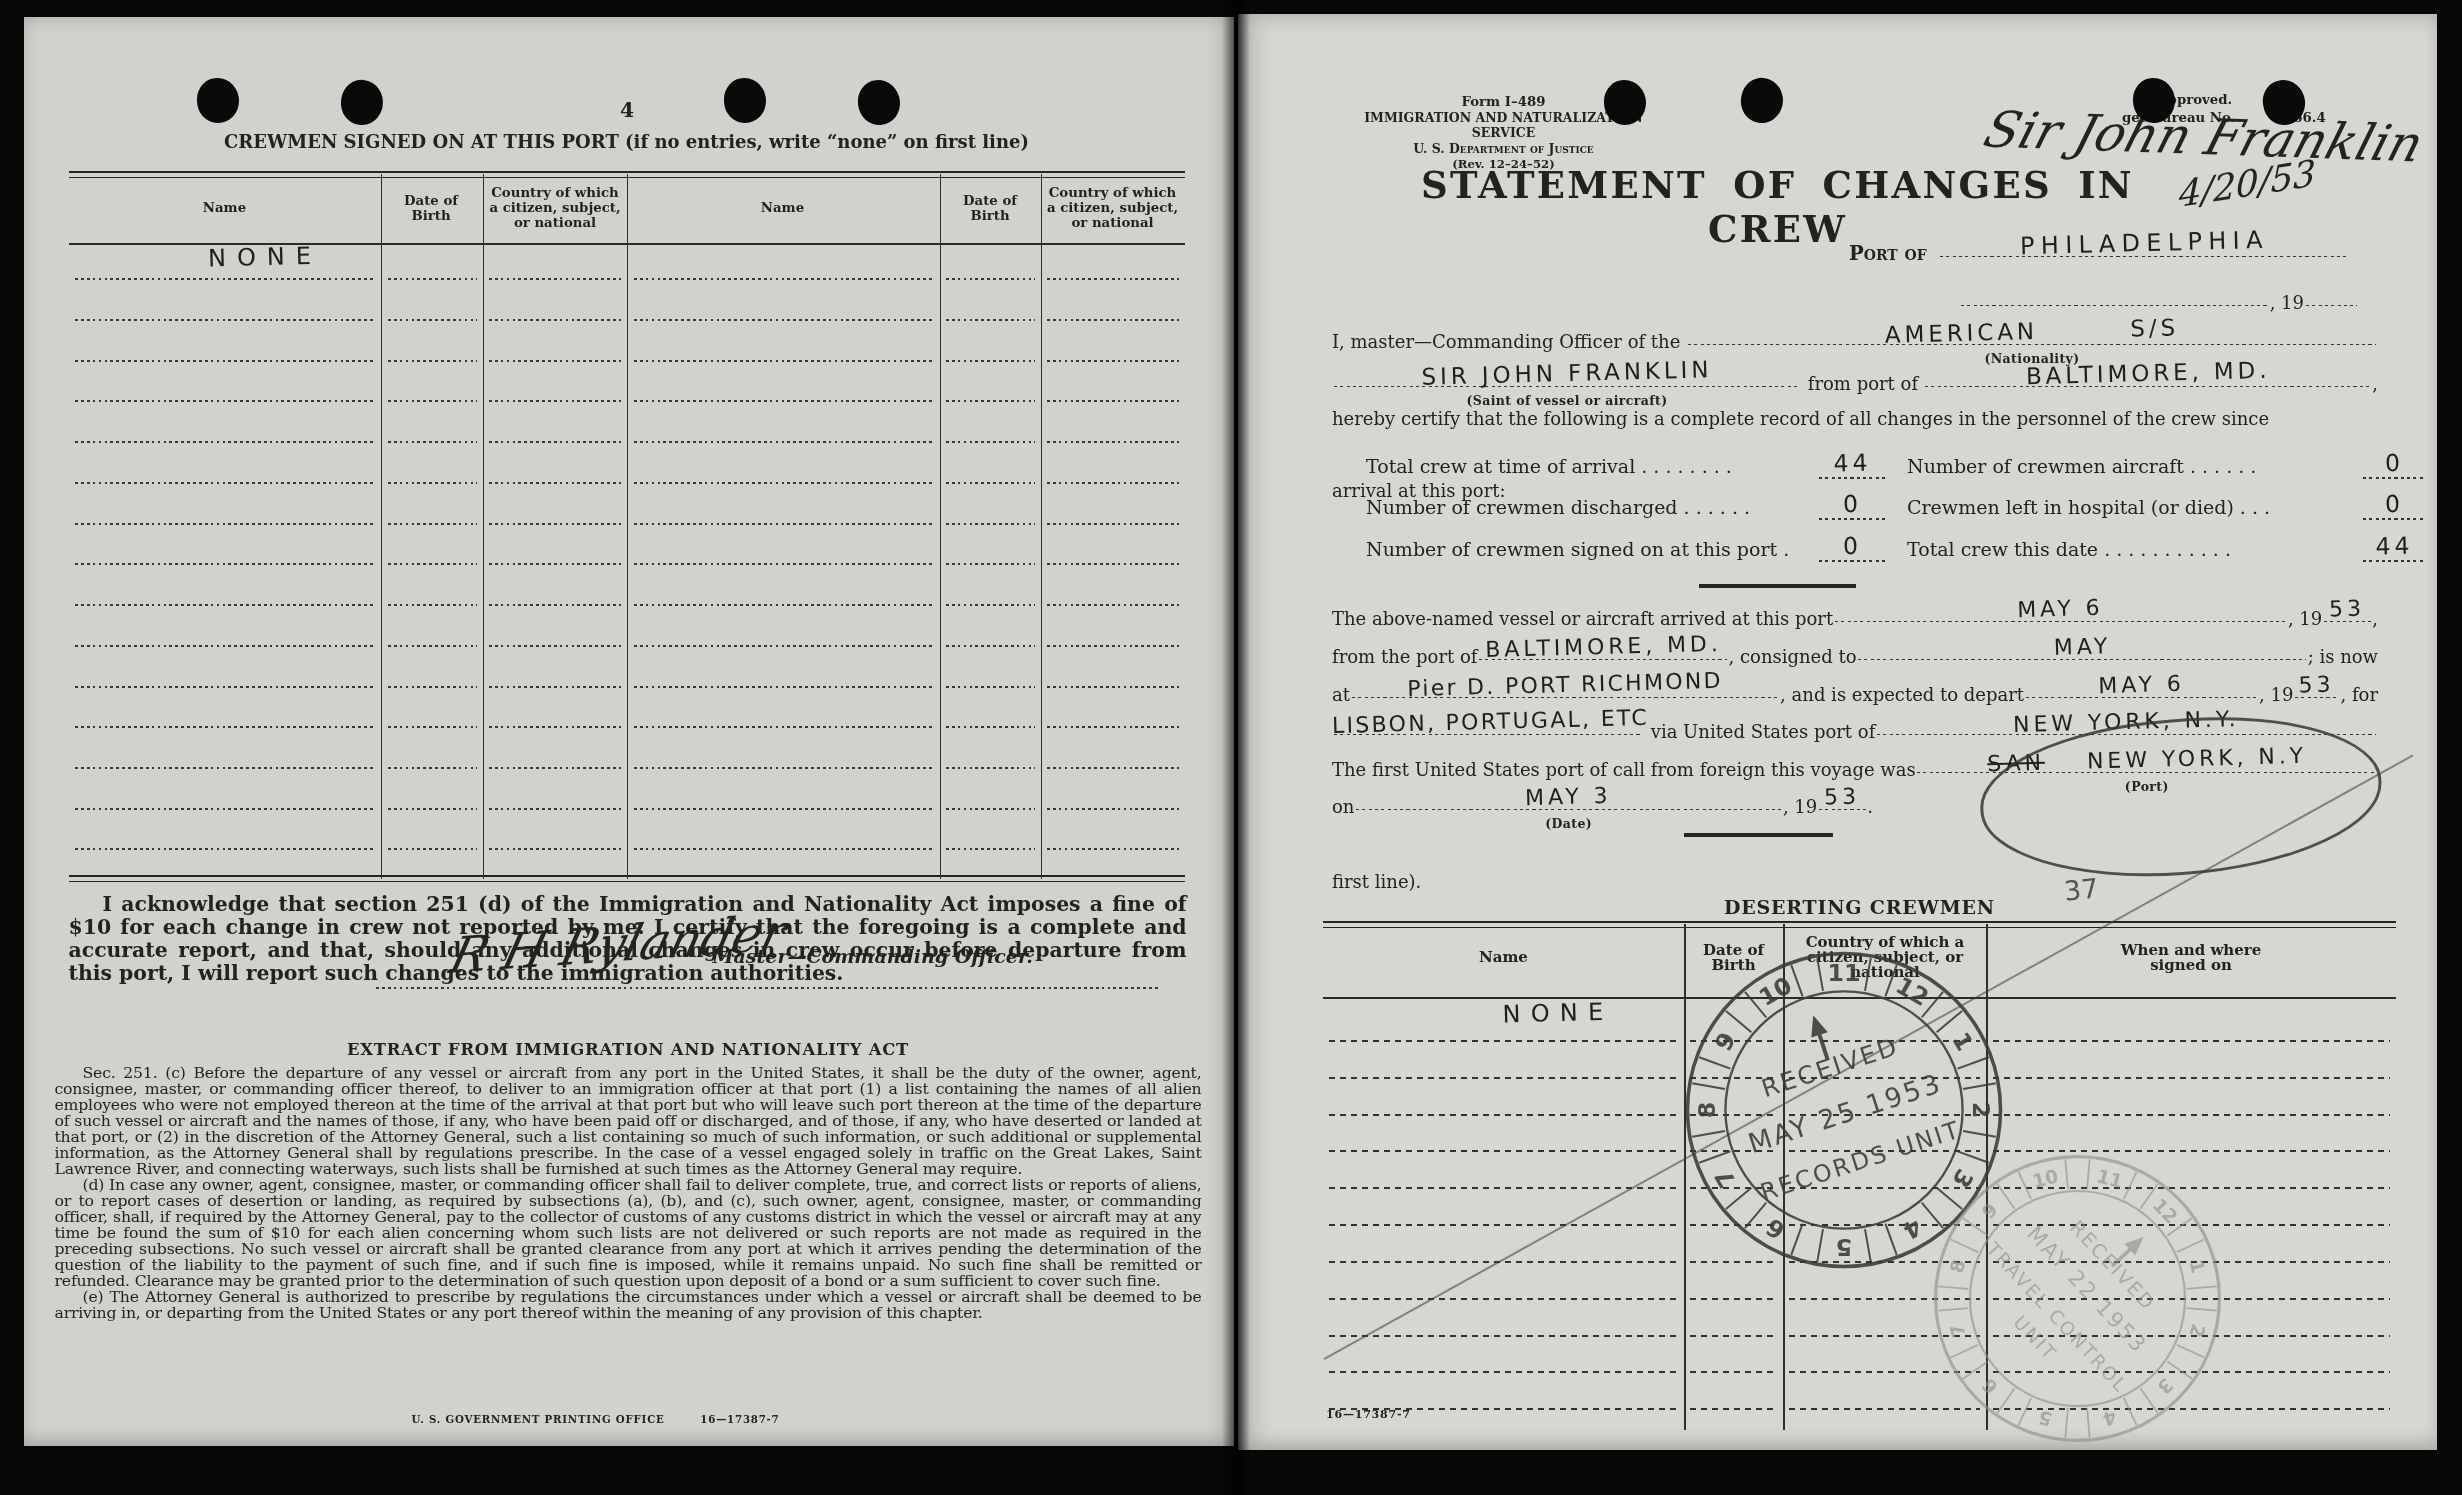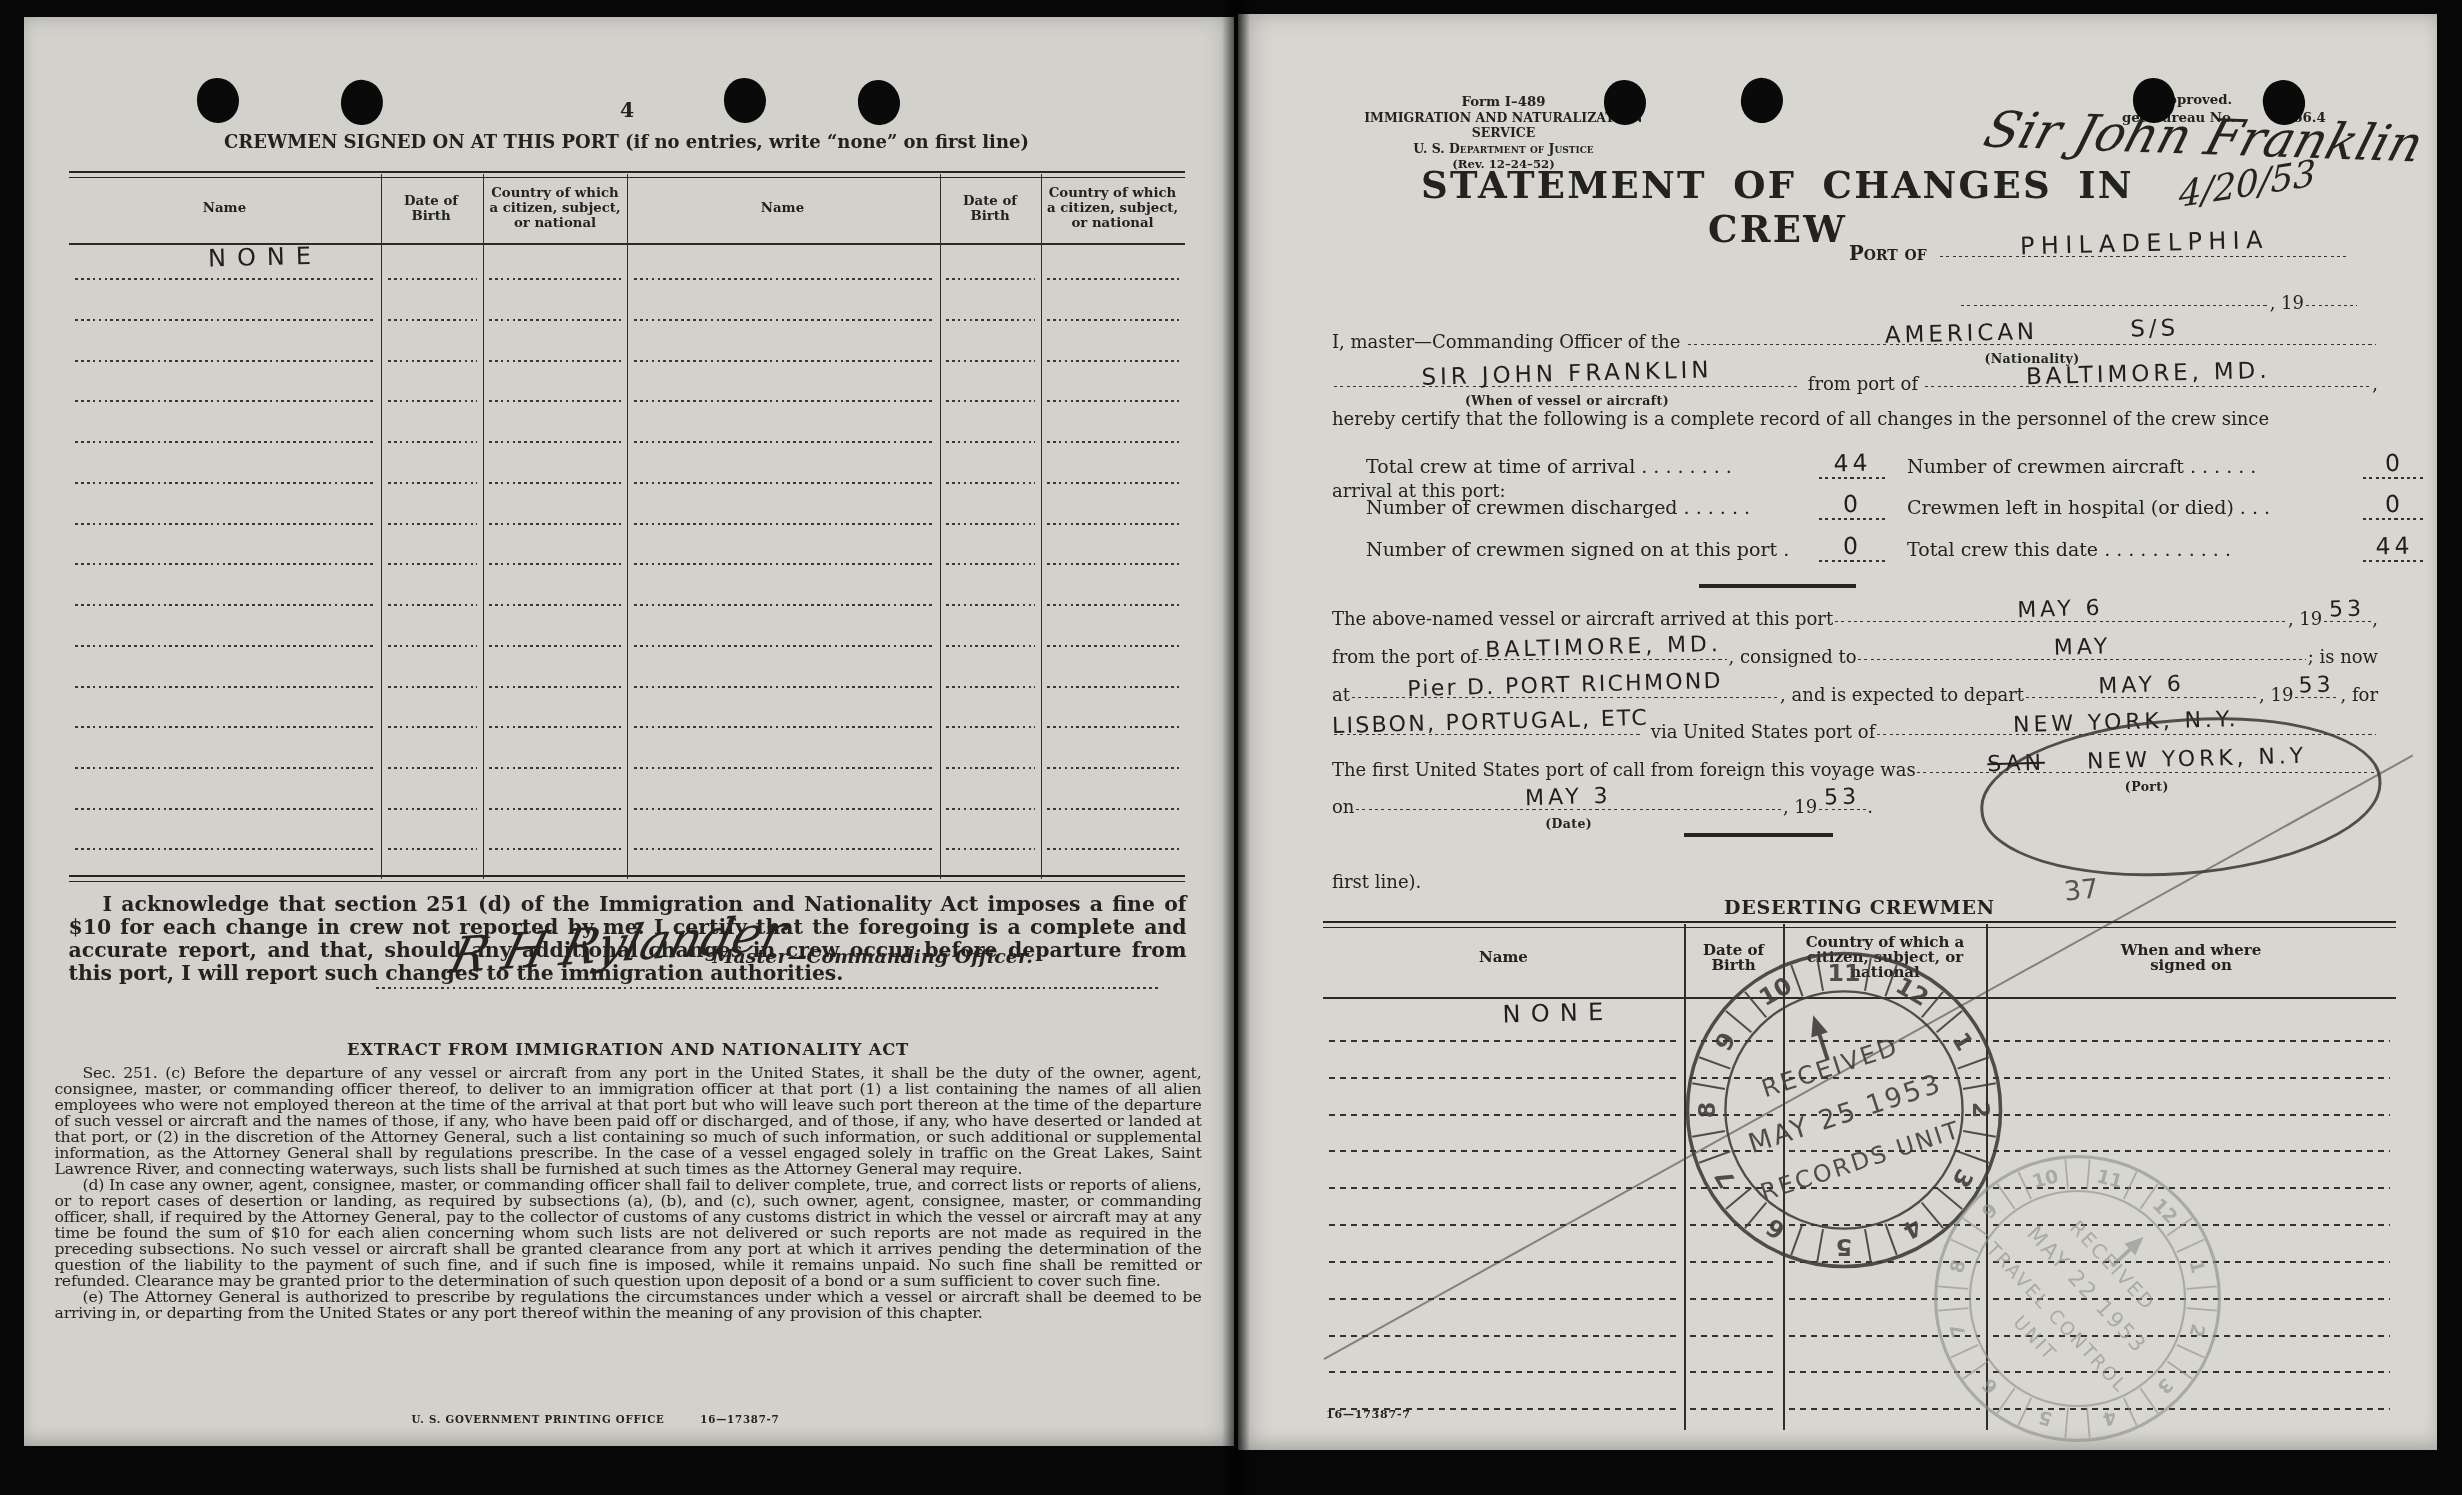--- a/index.html
+++ b/index.html
@@ -245,21 +245,21 @@
           <span style="display:inline-block;width:70px;"></span>
           <span>S/S</span>
         </span>
         <span class="cap">(Nationality)</span>
       </span>
     </div>
     <div class="fline" style="top:352px;">
       <span class="blank" style="width:470px;">
         <span class="line"></span>
         <span class="val hw" style="font-size:23px;">SIR JOHN FRANKLIN</span>
-        <span class="cap">(When of vessel or aircraft)</span>
+        <span class="cap">(Saint of vessel or aircraft)</span>
       </span>
       <span class="txt"> </span>
       <span class="txt">from port of</span>
       <span class="txt"> </span>
       <span class="blank grow">
         <span class="line"></span>
         <span class="val hw" style="font-size:23px;">BALTIMORE, MD.</span>
       </span>
       <span class="txt">,</span>
     </div>

